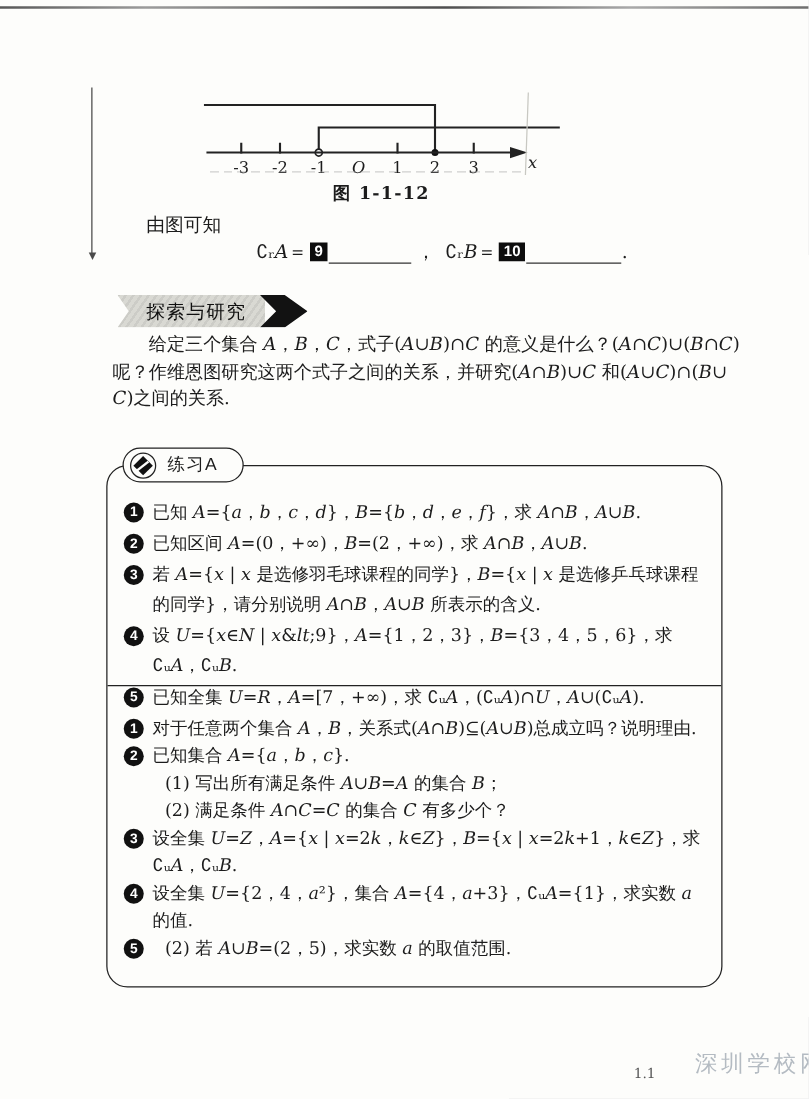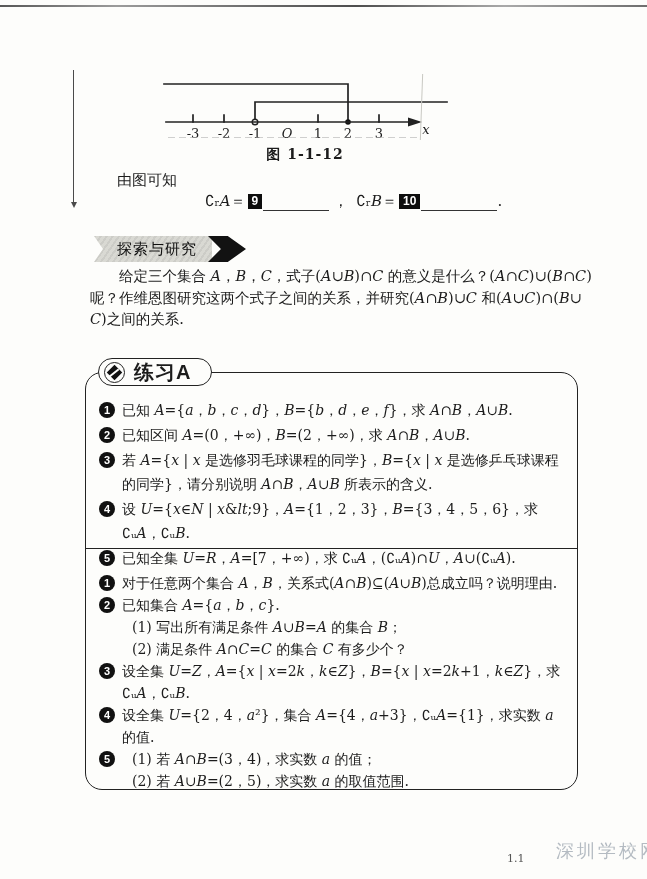--- a/index.html
+++ b/index.html
@@ -46,21 +46,21 @@
   .explore-text{position:absolute;left:90px;top:266px;font-size:14.5px;line-height:21.5px;}
   .pline{white-space:nowrap;}
   .pline.indent{text-indent:2em;}
 
   
   .ex-box{position:absolute;left:85px;top:372px;width:493px;height:418px;box-sizing:border-box;
     border:1.6px solid #222;border-radius:17px;}
   .pill{position:absolute;left:12px;top:-15px;height:28px;box-sizing:border-box;
     border:1.6px solid #222;border-radius:15px;background:#fdfdfb;
     display:flex;align-items:center;padding:0 20px 0 5px;z-index:2;}
-  .pill-label{font-family:"Liberation Sans","DejaVu Sans",sans-serif;font-weight:bold;font-size:20px;margin-left:9px;letter-spacing:1px;}
+  .pill-label{font-family:"Liberation Sans","DejaVu Sans",sans-serif;font-weight:normal;font-size:14px;margin-left:9px;letter-spacing:1px;}
   .pill-icon{position:relative;width:19px;height:19px;border:1.5px solid #222;border-radius:50%;flex:none;}
   .pill-icon .diamond{position:absolute;left:4px;top:4px;width:11px;height:11px;background:#111;transform:rotate(45deg);}
   .pill-icon .slit{position:absolute;left:3px;top:9px;width:12px;height:2px;background:#fdfdfb;transform:rotate(-38deg);}
 
   .section{box-sizing:border-box;}
   .section-a{height:175px;padding:25px 14px 0 13px;}
   .section-b{position:relative;height:calc(100% - 175px);border-top:1.6px solid #222;padding:23px 14px 0 13px;}
 
   .prob{display:flex;align-items:flex-start;font-size:14px;}
   .section-a .prob{line-height:24px;margin-bottom:1px;}
@@ -204,21 +204,20 @@
       </div>
       <div class="prob">
         <span class="pnum">4</span>
         <div class="ptext">
             <div>设全集 <i>U</i>={2，4，<i>a</i>²}，集合 <i>A</i>={4，<i>a</i>+3}，∁ᵤ<i>A</i>={1}，求实数 <i>a</i> 的值.</div>
           </div>
       </div>
       <div class="prob">
         <span class="pnum">5</span>
         <div class="ptext">
-          <div class="sub">(1) 若 <i>A</i>∩<i>B</i>=(3，4)，求实数 <i>a</i> 的值；</div>
           <div class="sub">(2) 若 <i>A</i>∪<i>B</i>=(2，5)，求实数 <i>a</i> 的取值范围.</div>
         </div>
       </div>
     </div>
   </div>
 
   <div class="pagenum">1.1</div>
   <div class="watermark">深圳学校网</div>
 
 </div>

